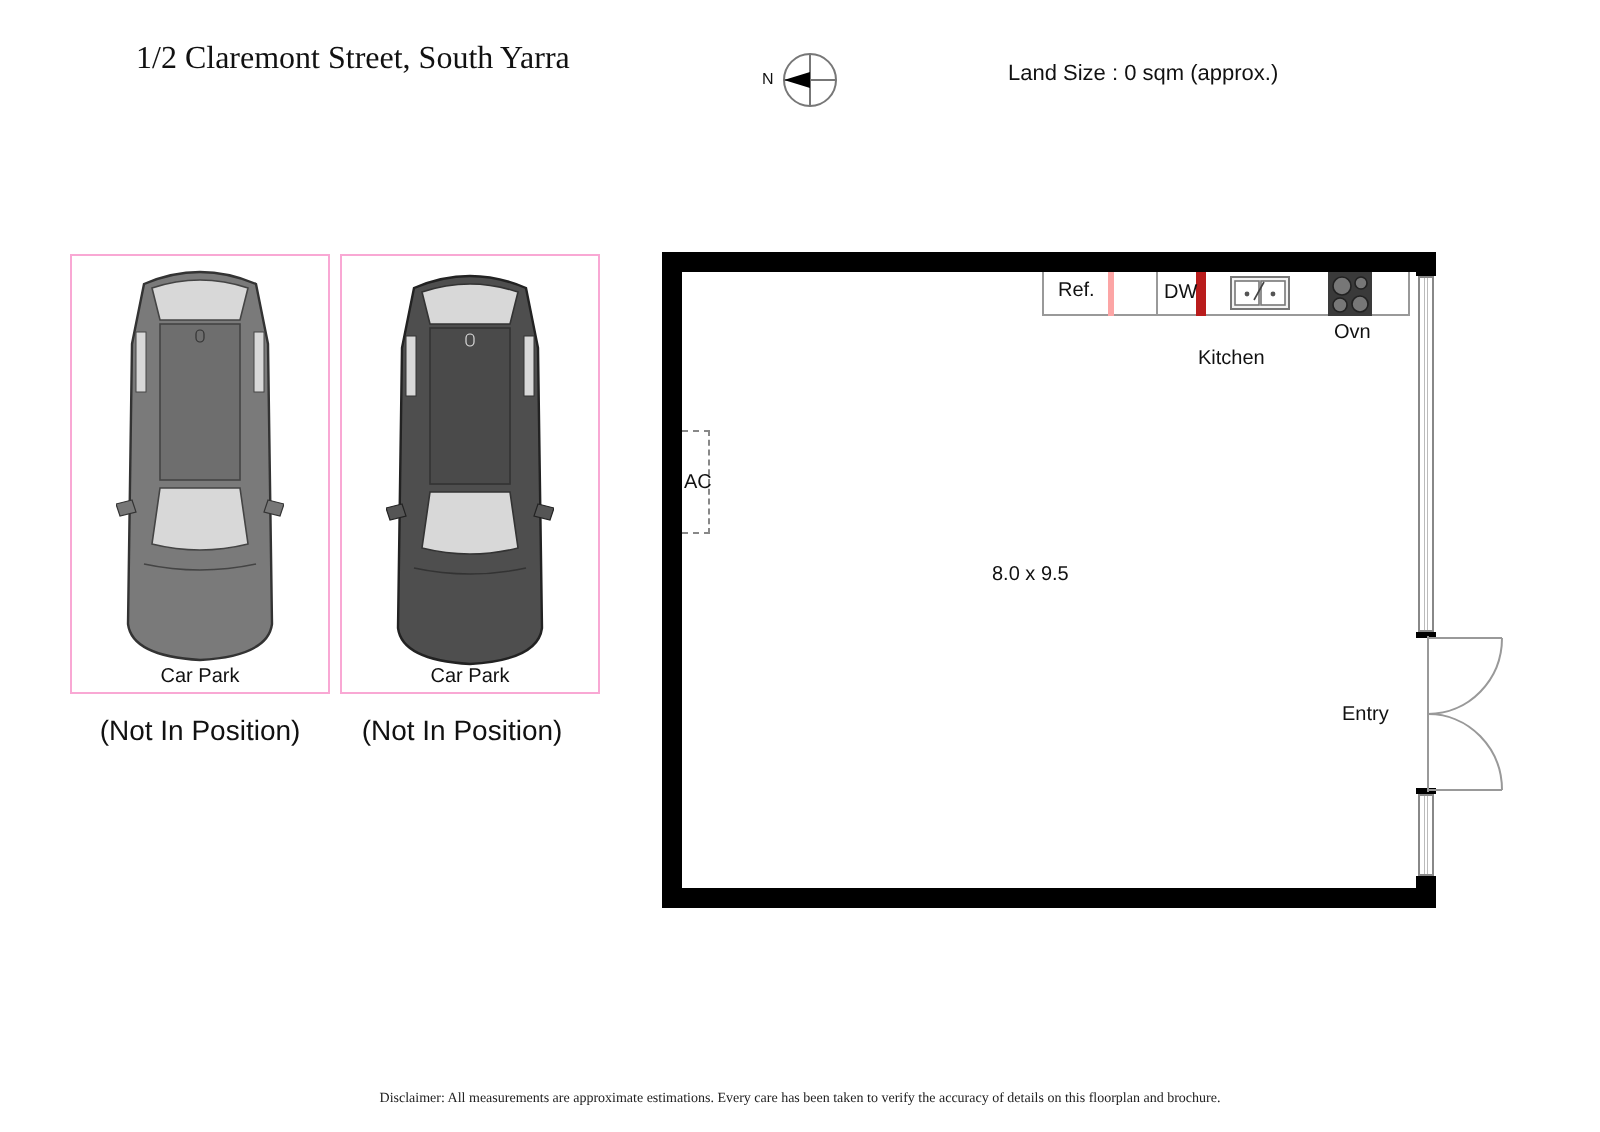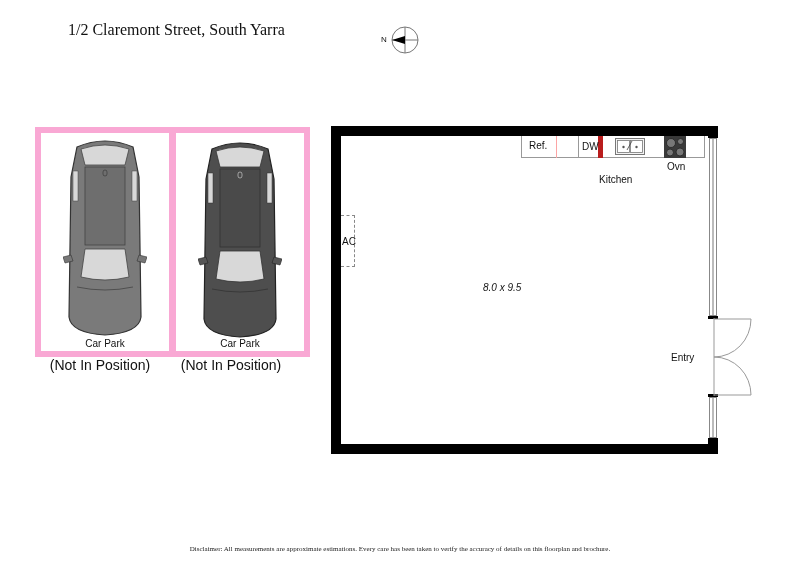--- a/index.html
+++ b/index.html
@@ -2,41 +2,42 @@
 <html><head>
 <meta charset="utf-8">
 <style>
   html, body { margin: 0; padding: 0; background: #ffffff; }
   body { width: 800px; height: 566px; position: relative; overflow: hidden; font-family: "Liberation Sans", sans-serif; color: #111; }
   .abs { position: absolute; }
   .title { left: 68px; top: 21px; font-family: "Liberation Serif", serif; font-size: 16px; color: #111; white-space: nowrap; text-align: right; }
   .sizes { left: 504px; top: 31px; font-size: 11px; line-height: 13px; color: #111; white-space: nowrap; }
   .compass { left: 382px; top: 25px; width: 40px; height: 30px; }
   .compass-label { left: 381px; top: 35px; font-size: 8px; }
-  .carbox { border: 6px solid #f9a8d4; background: #fff; }
+  .carbox { border: 1px solid #f9a8d4; background: #fff; }
   .carlabel { font-size: 10px; text-align: center; width: 100%; position: absolute; left: 0; }
   .notpos { font-size: 14px; text-align: center; white-space: nowrap; }
   .disclaimer { left: 0; width: 800px; top: 545px; text-align: center; font-family: "Liberation Serif", serif; font-size: 7px; color: #222; }
   .wall { background: #000; position: absolute; }
   .lbl { font-size: 10px; position: absolute; white-space: nowrap; }
 </style>
 </head>
 <body>
 
 <div class="abs title">1/2 Claremont Street, South Yarra</div>
 
 <svg class="abs compass" viewBox="0 0 40 30" width="40" height="30">
   <circle cx="23" cy="15" r="13" fill="none" stroke="#777" stroke-width="1"></circle>
   <line x1="10" y1="15" x2="36" y2="15" stroke="#777" stroke-width="1"></line>
   <line x1="23" y1="2" x2="23" y2="28" stroke="#777" stroke-width="1"></line>
   <polygon points="10,15 23,11 23,19" fill="#000"></polygon>
 </svg>
 <div class="abs compass-label">N</div>
 
 <div class="abs sizes">
+  <div>Land Size :  0 sqm (approx.)</div>
 </div>
 
 <div class="abs carbox" style="left:35px; top:127px; width:128px; height:218px;">
   <svg class="abs" style="left:22px; top:4px;" width="84" height="200" viewBox="0 0 84 200">
     <path d="M14,10 Q42,-2 70,10 L76,40 L78,180 Q76,196 42,198 Q8,196 6,180 L8,40 Z" fill="#7a7a7a" stroke="#333" stroke-width="1.2"></path>
     <path d="M18,12 Q42,4 66,12 L62,28 L22,28 Z" fill="#d8d8d8" stroke="#444" stroke-width="0.8"></path>
     <rect x="22" y="30" width="40" height="78" fill="#6e6e6e" stroke="#444" stroke-width="0.8"></rect>
     <path d="M22,112 L62,112 L66,140 Q42,146 18,140 Z" fill="#d8d8d8" stroke="#444" stroke-width="0.8"></path>
     <rect x="10" y="34" width="5" height="30" fill="#d8d8d8" stroke="#444" stroke-width="0.5"></rect>
     <rect x="69" y="34" width="5" height="30" fill="#d8d8d8" stroke="#444" stroke-width="0.5"></rect>
@@ -82,21 +83,21 @@
   <svg class="abs" style="left:382px; top:192px;" width="44" height="78" viewBox="0 0 44 78">
     <line x1="1" y1="0" x2="1" y2="78" stroke="#999" stroke-width="1"></line>
     <line x1="1" y1="1" x2="38" y2="1" stroke="#999" stroke-width="1"></line>
     <line x1="1" y1="77" x2="38" y2="77" stroke="#999" stroke-width="1"></line>
     <path d="M38,1 A37,38 0 0 1 1,39" fill="none" stroke="#999" stroke-width="1"></path>
     <path d="M38,77 A37,38 0 0 0 1,39" fill="none" stroke="#999" stroke-width="1"></path>
   </svg>
   <div class="lbl" style="left:340px; top:226px;">Entry</div>
 
   <div class="abs" style="left:190px; top:10px; width:184px; height:22px; border:1px solid #999; border-top:none; box-sizing:border-box;"></div>
-  <div class="abs" style="left:190px; top:10px; width:36px; height:22px; border-right:1px solid #fca5a5; box-sizing:border-box;">
+  <div class="abs" style="left:190px; top:10px; width:36px; height:22px; border-right:3px solid #fca5a5; box-sizing:border-box;">
     <div class="lbl" style="left:8px; top:4px;">Ref.</div>
   </div>
   <div class="abs" style="left:226px; top:10px; width:22px; height:22px; border-right:1px solid #999; box-sizing:border-box;"></div>
   <div class="abs" style="left:248px; top:10px; width:24px; height:22px; border-right:5px solid #b91c1c; box-sizing:border-box;">
     <div class="lbl" style="left:3px; top:5px;">DW</div>
   </div>
   <svg class="abs" style="left:284px; top:12px;" width="30" height="17" viewBox="0 0 30 17">
     <rect x="0.5" y="0.5" width="29" height="16" fill="#f4f4f4" stroke="#777" stroke-width="1"></rect>
     <rect x="2.5" y="2.5" width="12" height="12" fill="#fff" stroke="#777" stroke-width="0.8"></rect>
     <rect x="15.5" y="2.5" width="12" height="12" fill="#fff" stroke="#777" stroke-width="0.8"></rect>
@@ -110,16 +111,16 @@
     <circle cx="16.5" cy="5.5" r="3" fill="#777" stroke="#222" stroke-width="0.8"></circle>
     <circle cx="6" cy="16.5" r="3.5" fill="#777" stroke="#222" stroke-width="0.8"></circle>
     <circle cx="16" cy="16" r="4" fill="#777" stroke="#222" stroke-width="0.8"></circle>
   </svg>
   <div class="lbl" style="left:336px; top:35px;">Ovn</div>
   <div class="lbl" style="left:268px; top:48px;">Kitchen</div>
 
   <div class="abs" style="left:10px; top:89px; width:14px; height:52px; border:1px dashed #888; border-left:none; box-sizing:border-box;"></div>
   <div class="lbl" style="left:11px; top:110px;">AC</div>
 
-  <div class="lbl" style="left:152px; top:156px;font-style:italic;">8.0 x 9.5</div>
+  <div class="lbl" style="left:165px; top:156px;">8.0 x 9.5</div>
 </div>
 
 <div class="abs disclaimer">Disclaimer: All measurements are approximate estimations. Every care has been taken to verify the accuracy of details on this floorplan and brochure.</div>
 
 </body></html>

